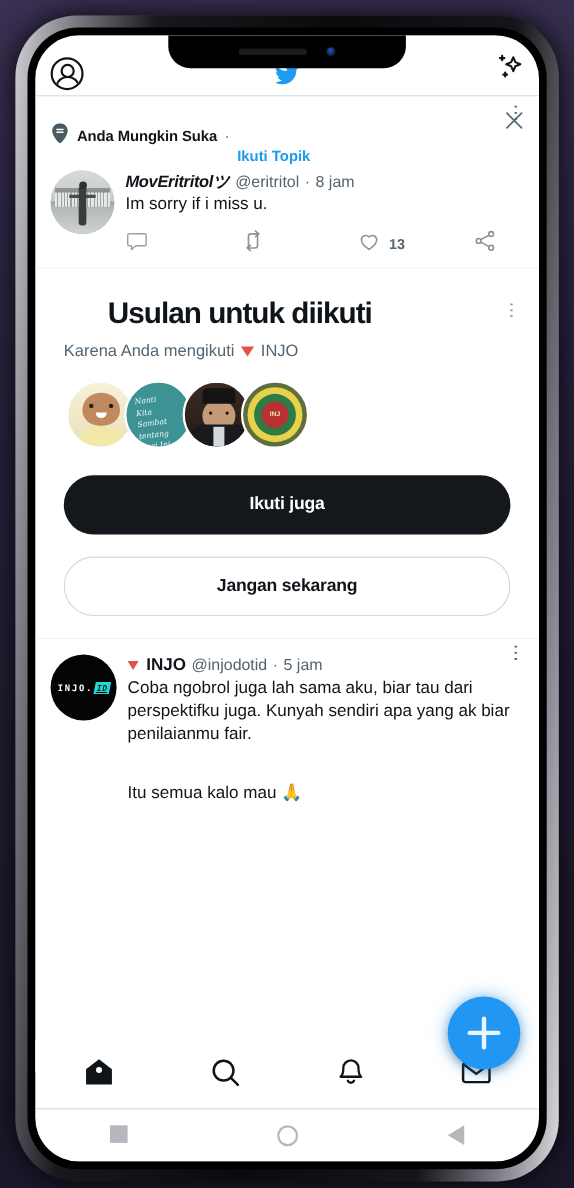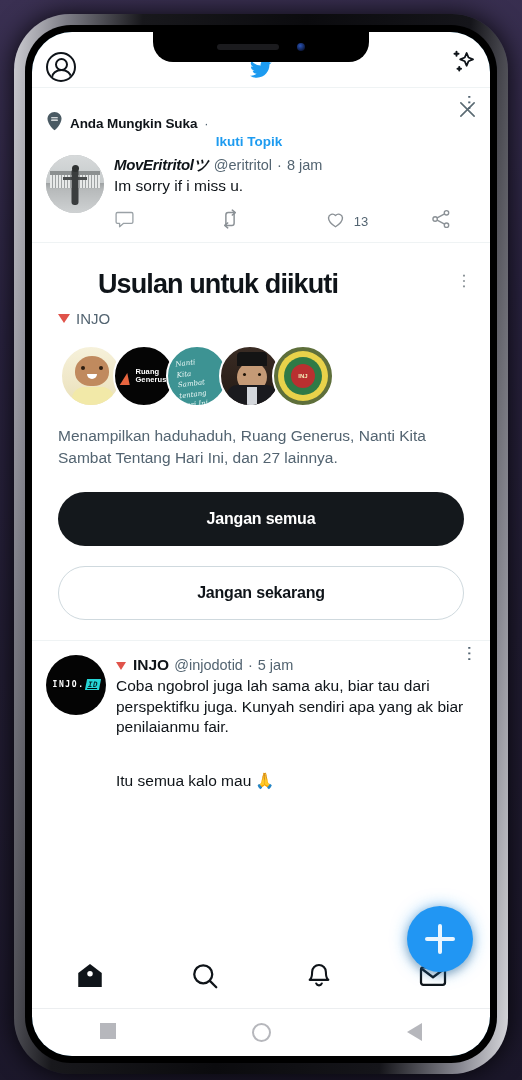--- a/index.html
+++ b/index.html
@@ -234,20 +234,21 @@
     line-height: 1.3;
     margin-top: 1px;
   }
 
   .actions {
     display: flex;
     align-items: center;
     margin-top: 12px;
     padding-right: 24px;
     color: #7b8288;
+    font-weight: bold;
   }
   .act { flex: 1; display: flex; align-items: center; gap: 8px; }
   .act:last-child { flex: 0 0 auto; }
   .act-count { font-size: 13px; color: #536471; }
 
   .kebab {
     position: absolute;
     right: 16px;
     color: #536471;
     letter-spacing: 0;
@@ -563,35 +564,29 @@
             <div class="kebab" style="top:6px">⋯</div>
           </div>
         </div>
 
         <div class="divider"></div>
 
         <div class="suggest">
           <div class="sg-kebab">⋯</div>
           <div class="sg-title">Usulan untuk diikuti</div>
           <div class="sg-sub">
+            <span>Karena Anda mengikuti</span>
             <span class="tri"></span>
             <span>INJO</span>
           </div>
 
           <div class="sg-avatars">
             <div class="sg-av av1">
               <div class="eyes"></div>
               <div class="mouth"></div>
-            </div>
-            <div class="sg-av av2">
-              <div class="bolt"></div>
-              <div class="rg">
-                <span>Ruang</span><br>
-                <span>Generus</span>
-              </div>
             </div>
             <div class="sg-av av3">
               <div class="hw">
                 <span>Nanti</span><br>
                 <span>Kita Sambat</span><br>
                 <span>tentang</span><br>
                 <span>Hari Ini</span>
               </div>
             </div>
             <div class="sg-av av4">
@@ -601,23 +596,22 @@
               <div class="tie"></div>
             </div>
             <div class="sg-av av5">
               <div class="ring1"></div>
               <div class="ring2"></div>
               <div class="ring3"></div>
               <div class="lbl">INJ</div>
             </div>
           </div>
 
-          <div class="sg-desc">Menampilkan haduhaduh, Ruang Generus, Nanti Kita Sambat Tentang Hari Ini, dan 27 lainnya.</div>
-
-          <div class="btn btn-primary">Jangan semua</div>
+
+          <div class="btn btn-primary">Ikuti juga</div>
           <div class="btn btn-secondary">Jangan sekarang</div>
         </div>
 
         <div class="divider"></div>
 
         <div class="injo clipped">
           <div class="tweet-row">
             <div class="injo-av">
               <div class="injo-logo">
                 <span class="w">INJO.</span>

